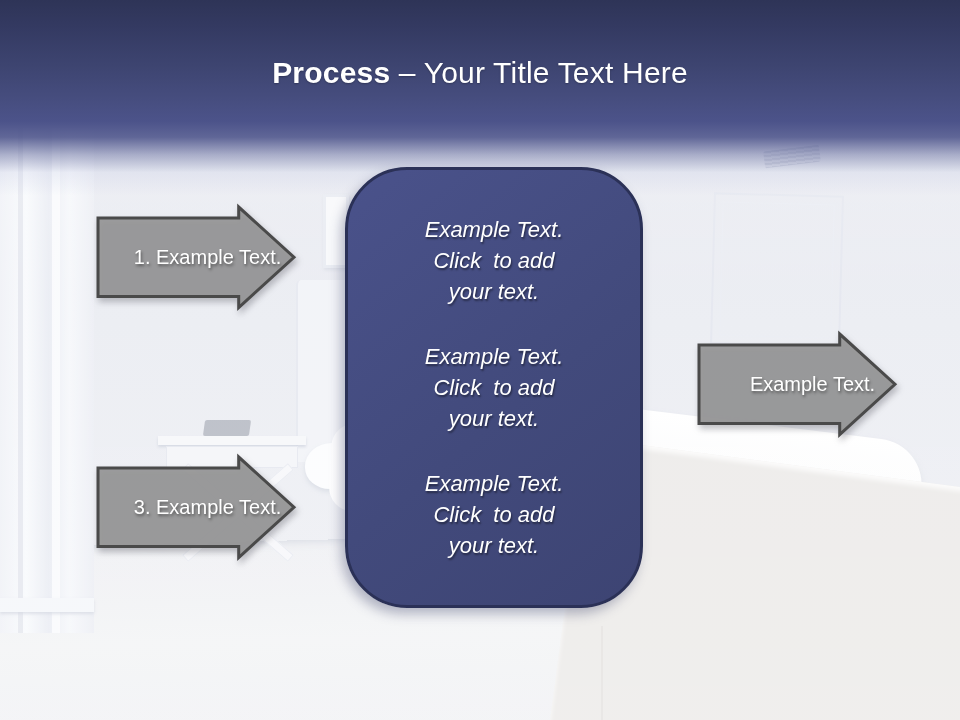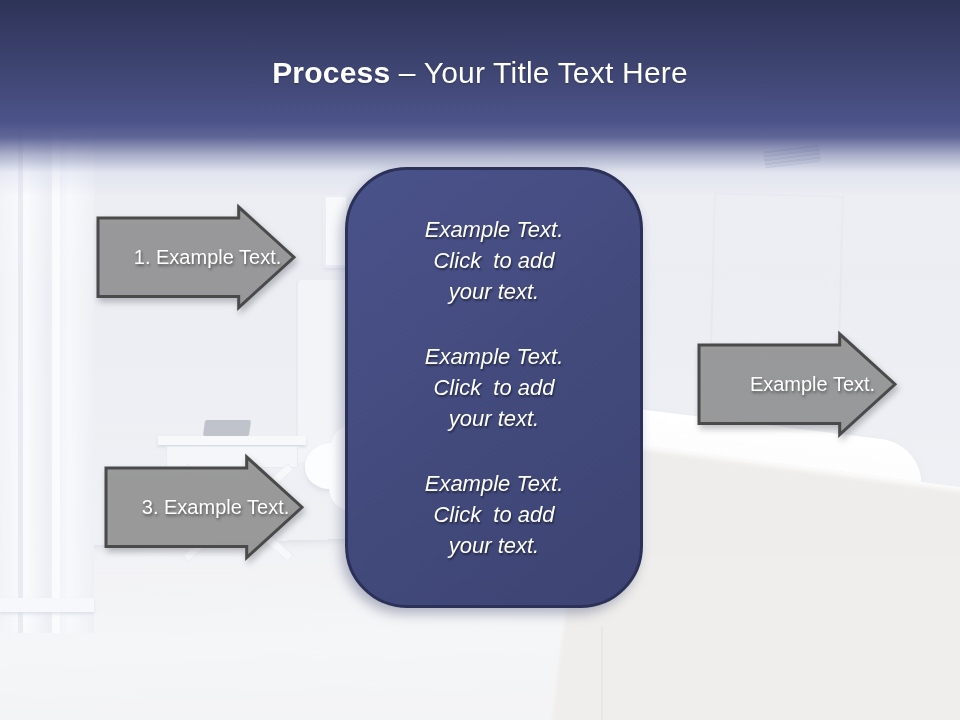--- a/index.html
+++ b/index.html
@@ -75,21 +75,21 @@
   .arrow { position:absolute; width:201px; height:104px; z-index:6; }
   .arrow svg { position:absolute; inset:0; overflow:visible;
                filter:drop-shadow(2px 4px 3px rgba(70,70,80,.35)); }
   .arrow-label { position:absolute; inset:0; display:flex; align-items:center;
                  justify-content:center; color:#ffffff; font-size:20px;
                  text-shadow:1px 2px 3px rgba(0,0,0,.45); white-space:nowrap;padding-left:44px; }
   .arrow.left .arrow-label { padding-right:22px; }
   .arrow.right-side .arrow-label { padding-right:14px; }
   #arrow1 { left:96px;  top:205px; }
   #arrow2 { left:96px;  top:332px; }
-  #arrow3 { left:104px;  top:455px; }
+  #arrow3 { left:96px;  top:455px; }
   #arrow4 { left:697px; top:332px; }
 
   
   .panel { position:absolute; left:345px; top:167px; width:298px; height:441px; z-index:6;
            background:linear-gradient(140deg,#4a528b 0%,#424a7c 55%,#3d4473 100%);
            border:3px solid #2b3157; border-radius:62px;
            box-shadow:-4px 6px 12px rgba(55,60,100,.35);
            display:flex; flex-direction:column; justify-content:space-between;
            padding:44px 16px; }
   .panel-block { color:#ffffff; font-size:22px; line-height:31px; font-style:italic;

